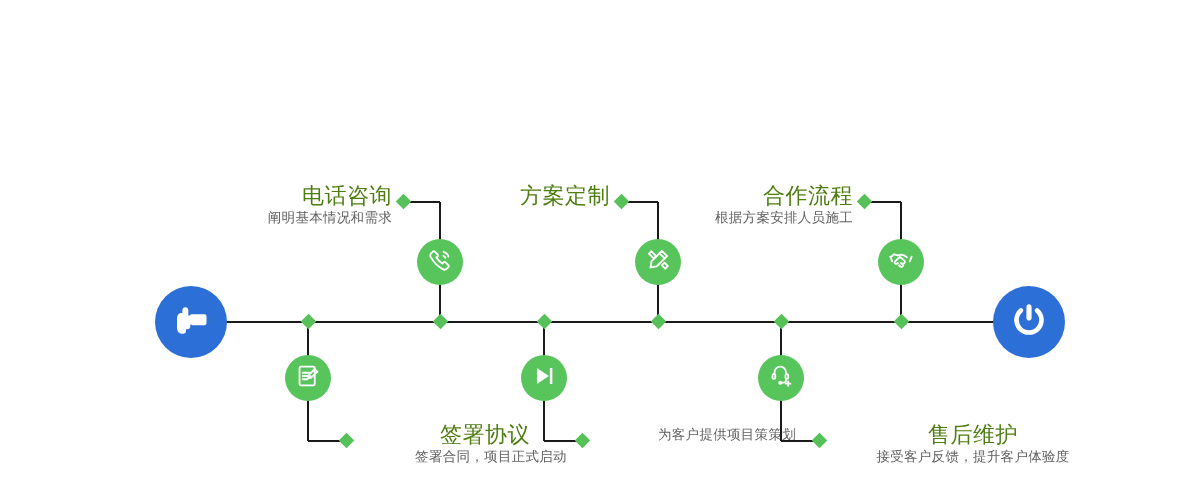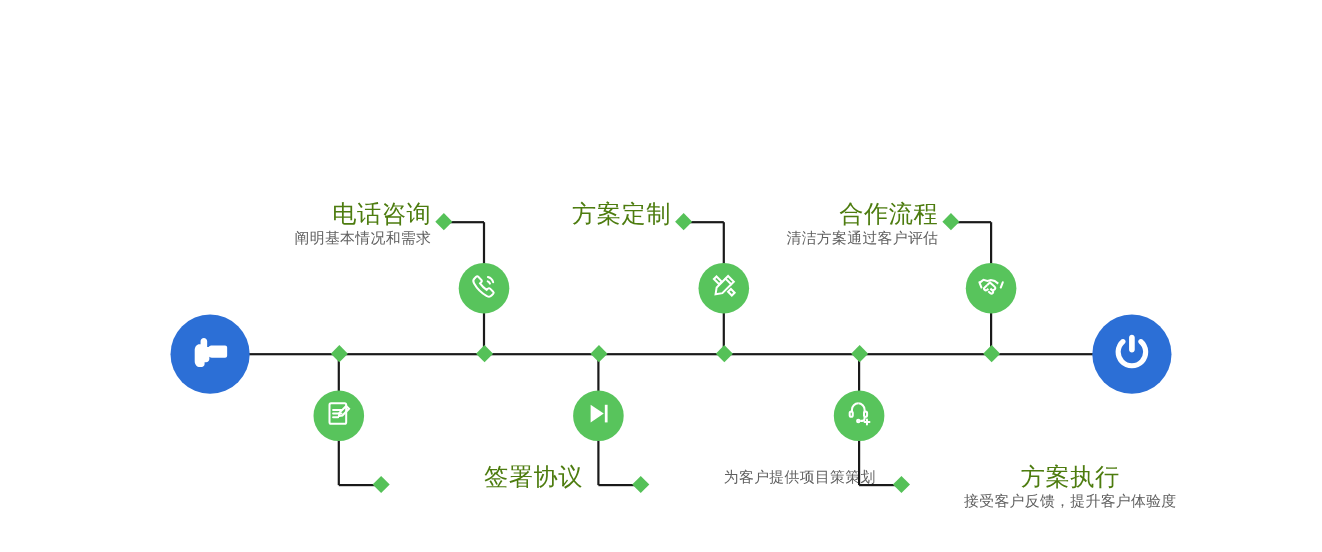--- a/index.html
+++ b/index.html
@@ -129,20 +129,21 @@
         <span>
           <svg viewBox="0 0 24 24" aria-hidden="true">
             <rect x="4.2" y="3.4" width="14" height="17.2" rx="1.3"></rect>
             <path d="M7.2 9h7M7.2 12h7M7.2 15h4.2" stroke-linecap="round"></path>
             <path d="M18.2 5.6l2.4 2.4-5.6 5.6-2.9.5.5-2.9z"></path>
           </svg>
         </span>
       </div>
       <div class="lbl l-align" style="left:47px; top:424px; width:260px;">
         <div class="name">签署协议</div>
+        <div class="desc" style="margin-left:12px;">签署合同，项目正式启动</div>
       </div>
     </div>
 
     <div class="node" style="left:658px;top:0;">
       <div class="vline" style="left:-0.8px; top:202px; height:119px;"></div>
       <div class="hline" style="left:-36px; top:201px; width:36px;"></div>
       <div class="diamond" style="left:-42px; top:196px;"></div>
       <div class="diamond" style="left:-5.5px; top:316px;"></div>
       <div class="bubble" style="top:239px;">
         <span>
@@ -188,21 +189,21 @@
             <path d="M2.6 9.2l3-2.4 3.3.9 2.9-.7 3.2.8 3 2.2"></path>
             <path d="M8.6 11.3l2.4-2.3 4 3.6c.7.6.7 1.6.1 2.2-.6.6-1.5.6-2.1.1"></path>
             <path d="M11.4 14.2l1.9 1.7c.6.5.6 1.4.1 2-.5.5-1.4.6-2 .1l-1.8-1.6"></path>
             <path d="M8.6 11.3l-2 1.9c-.6.5-.6 1.4-.1 2 .5.5 1.4.6 2 .1l1.2-1"></path>
             <path d="M2.2 8.9l1.7 4.4M21.8 8.9l-1.7 4.4" stroke-linecap="round"></path>
           </svg>
         </span>
       </div>
       <div class="lbl r-align" style="left:-312px; top:185px; width:264px;">
         <div class="name">合作流程</div>
-        <div class="desc">清洁方案通过客户评估</div>
+        <div class="desc">根据方案安排人员施工</div>
       </div>
     </div>
 
     <div class="node" style="left:781px;top:0;">
       <div class="vline" style="left:-0.8px; top:321px; height:120px;"></div>
       <div class="hline" style="left:0px; top:440px; width:36px;"></div>
       <div class="diamond" style="left:33px; top:435px;"></div>
       <div class="diamond" style="left:-5.5px; top:316px;"></div>
       <div class="bubble" style="top:355px;">
         <span>
@@ -211,19 +212,19 @@
             <path d="M11.3 3.4a5.3 5.3 0 0 1 5.3 5.3v2.3"></path>
             <rect x="4.1" y="10.3" width="2.6" height="4.3" rx="1.3"></rect>
             <rect x="16.1" y="10.3" width="2.6" height="4.3" rx="1.3"></rect>
             <path d="M16.6 14.8v1.1a2.2 2.2 0 0 1-2.2 2.2h-1.5"></path>
             <circle cx="11.3" cy="18.2" r="1"></circle>
             <path d="M18.6 17v4.1M16.6 19.1h4.1" stroke-linecap="round"></path>
           </svg>
         </span>
       </div>
       <div class="lbl l-align" style="left:47px; top:424px; width:290px;">
-        <div class="name">方案执行</div>
+        <div class="name">售后维护</div>
         <div class="desc" style="margin-left:0;">接受客户反馈，提升客户体验度</div>
       </div>
     </div>
 
   </div>
 </div>
 
 </body></html>

